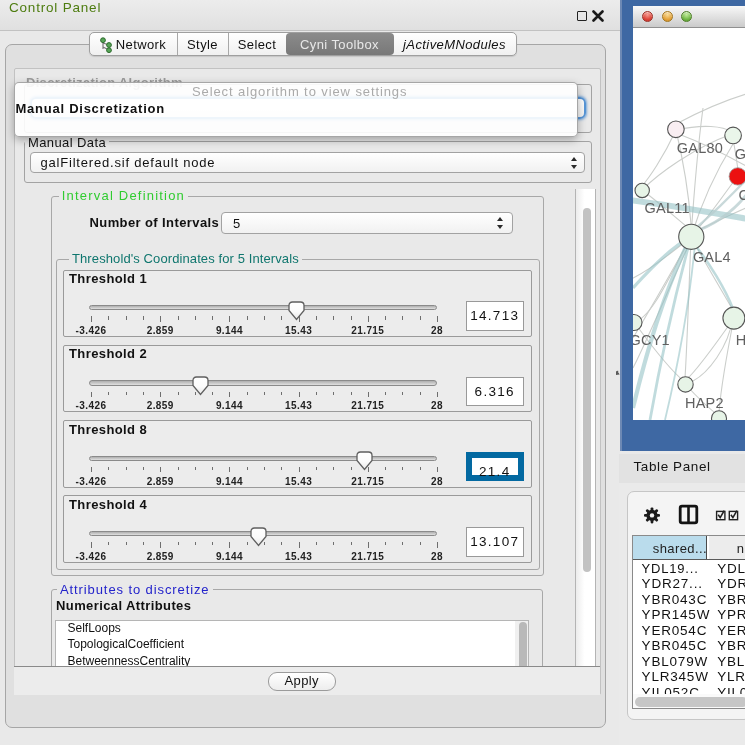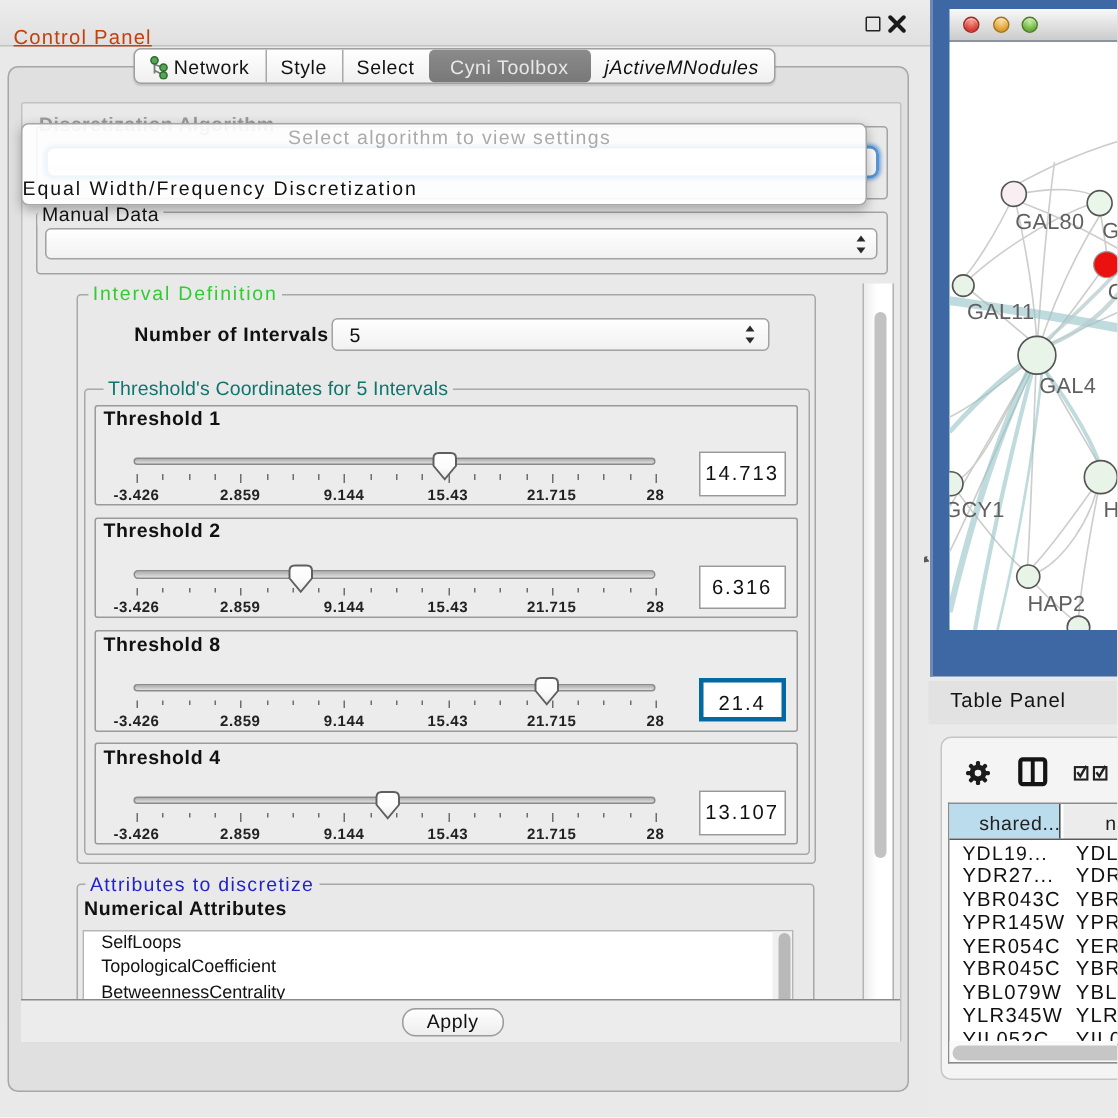--- a/index.html
+++ b/index.html
@@ -7,21 +7,21 @@
   #root { position:relative; width:745px; height:745px; overflow:hidden;
           background:#e9e9e9; font-family:"Liberation Sans", sans-serif;
           font-size:13px; color:#111; letter-spacing:0.4px; }
   .abs { position:absolute; }
 </style>
 </head>
 <body>
 <div id="root">
 
   <div class="abs" style="left:0;top:0;width:621px;height:31px;background:linear-gradient(#ececec,#e0e0e0);border-bottom:1px solid #c2c2c2;"></div>
-  <div class="abs" style="left:9px;top:17px;color:#c2410c;font-size:13.5px;letter-spacing:0.8px;text-decoration:underline;">Control Panel</div>
+  <div class="abs" style="left:9px;top:0;color:#4d7c0f;font-size:13.5px;letter-spacing:0.8px;">Control Panel</div>
 
   <div class="abs" style="left:577px;top:11px;width:10px;height:10px;border:1.6px solid #222;border-radius:1px;"></div>
 
   <svg class="abs" style="left:592px;top:10px" width="12" height="12" viewBox="0 0 12 12">
     <path d="M1.5 1.5 L10.5 10.5 M10.5 1.5 L1.5 10.5" stroke="#1a1a1a" stroke-width="2.6" stroke-linecap="round"></path>
   </svg>
 
   <div class="abs" style="left:5px;top:44px;width:601px;height:684px;background:#e0e0e0;border:1px solid #a6a6a6;border-radius:7px;"></div>
 
   <div class="abs" style="left:13.5px;top:68px;width:587px;height:627px;background:#e9e9e9;border:1px solid #c2c2c2;border-radius:2px;"></div>
@@ -43,20 +43,21 @@
   </div>
 
   <div class="abs" style="left:24px;top:84px;width:568px;height:49px;border:1px solid #a3a3a3;border-radius:3px;"></div>
   <div class="abs" style="left:23px;top:75px;background:transparent;padding:0 3px;color:#9a9a9a;font-weight:bold;letter-spacing:0.3px;">Discretization Algorithm</div>
 
   <div class="abs" style="left:30px;top:97px;width:556px;height:22px;background:linear-gradient(#ffffff,#f2f2f2);border:2.5px solid #5795d6;border-radius:6px;box-shadow:0 0 2.5px 1px rgba(90,150,214,0.8);"></div>
 
   <div class="abs" style="left:24px;top:141px;width:568px;height:42px;border:1px solid #a3a3a3;border-radius:3px;"></div>
   <div class="abs" style="left:25px;top:134.5px;background:#e9e9e9;padding:0 3px;color:#141414;">Manual Data</div>
   <div class="abs" style="left:30px;top:151.5px;width:554.5px;height:21px;background:linear-gradient(#ffffff,#f1f1f1);border:1px solid #a2a2a2;border-radius:4px;"></div>
+  <div class="abs" style="left:40.5px;top:155px;letter-spacing:0.8px;">galFiltered.sif default node</div>
 
   <div class="abs" style="left:570.5px;top:156.5px;width:0;height:0;border-left:3.5px solid transparent;border-right:3.5px solid transparent;border-bottom:4.5px solid #2a2a2a;"></div>
   <div class="abs" style="left:570.5px;top:164.5px;width:0;height:0;border-left:3.5px solid transparent;border-right:3.5px solid transparent;border-top:4.5px solid #2a2a2a;"></div>
 
   <div class="abs" style="left:51px;top:195.5px;width:492.5px;height:380px;border:1px solid #a8a8a8;border-radius:3px;"></div>
   <div class="abs" style="left:58.8px;top:188px;background:#e9e9e9;padding:0 3px;color:#30cc30;letter-spacing:1.2px;">Interval Definition</div>
 
   <div class="abs" style="left:89.5px;top:215px;font-weight:bold;">Number of Intervals</div>
   <div class="abs" style="left:220.5px;top:212px;width:292px;height:22px;background:linear-gradient(#ffffff,#f1f1f1);border:1px solid #a2a2a2;border-radius:4px;"></div>
   <div class="abs" style="left:233px;top:216px;">5</div>
@@ -181,21 +182,21 @@
   <svg class="abs" style="left:356.0px;top:451.3px;" width="17" height="20" viewBox="0 0 17 20">
 <defs>
         <linearGradient id="th3" x1="0" y1="0" x2="0" y2="1">
           <stop offset="0" stop-color="#ffffff"></stop>
           <stop offset="0.55" stop-color="#fbfbfb"></stop>
           <stop offset="1" stop-color="#e8e8e8"></stop>
         </linearGradient>
       </defs>
 <path d="M1 4.5 Q1 1 4.5 1 L12.5 1 Q16 1 16 4.5 L16 9.5 L8.5 18.5 L1 9.5 Z" fill="url(#th3)" stroke="#5f5f5f" stroke-width="1.3"></path>
     </svg>
-  <div class="abs" style="left:466px;top:451.8px;width:57.5px;height:29.6px;background:#ffffff;border:3px solid #0369a1;text-align:center;line-height:28px;font-size:13.5px;letter-spacing:1.3px;">21.4</div>
+  <div class="abs" style="left:466px;top:451.8px;width:57.5px;height:29.6px;background:#ffffff;border:6px solid #0369a1;text-align:center;line-height:28px;font-size:13.5px;letter-spacing:1.3px;">21.4</div>
   <div class="abs" style="left:62.7px;top:495.4px;width:469.8px;height:67.5px;background:#ececec;border:1px solid #9a9a9a;border-radius:2px;"></div>
   <div class="abs" style="left:69.0px;top:496.9px;font-weight:bold;">Threshold 4</div>
   <div class="abs" style="left:89.2px;top:530.9px;width:348px;height:5.3px;background:linear-gradient(#aeaeae,#e0e0e0);border:1px solid #8a8a8a;border-radius:3px;"></div>
   <div class="abs" style="left:91.0px;top:542.3px;width:1px;height:5.3px;background:#6e6e6e;"></div>
     <div class="abs" style="left:108.3px;top:542.3px;width:1px;height:3.2px;background:#6e6e6e;"></div>
     <div class="abs" style="left:125.6px;top:542.3px;width:1px;height:3.2px;background:#6e6e6e;"></div>
     <div class="abs" style="left:142.9px;top:542.3px;width:1px;height:3.2px;background:#6e6e6e;"></div>
     <div class="abs" style="left:160.2px;top:542.3px;width:1px;height:5.3px;background:#6e6e6e;"></div>
     <div class="abs" style="left:177.5px;top:542.3px;width:1px;height:3.2px;background:#6e6e6e;"></div>
     <div class="abs" style="left:194.8px;top:542.3px;width:1px;height:3.2px;background:#6e6e6e;"></div>
@@ -244,21 +245,21 @@
 
   <div class="abs" style="left:575.3px;top:188.5px;width:20.8px;height:477px;background:linear-gradient(90deg,#ececec,#ffffff 45%);border-left:1px solid #b4b4b4;border-right:1px solid #b4b4b4;"></div>
   <div class="abs" style="left:583px;top:207.7px;width:8px;height:364px;background:#c2c2c2;border-radius:4px;"></div>
 
   <div class="abs" style="left:14px;top:666px;width:586px;height:29px;background:#ececec;border-top:1px solid #8a8a8a;"></div>
   <div class="abs" style="left:268px;top:672px;width:67.5px;height:19px;background:linear-gradient(#ffffff,#ededed);border:1px solid #9b9b9b;border-radius:9px;text-align:center;line-height:16px;">Apply</div>
 
 
   <div class="abs" style="left:14px;top:82px;width:564px;height:54.5px;background:rgba(255,255,255,0.9);border:1px solid rgba(150,150,150,0.85);border-radius:5px;box-shadow:0 3px 8px rgba(0,0,0,0.3);"></div>
   <div class="abs" style="left:192px;top:83.5px;color:#aaaaaa;letter-spacing:0.9px;">Select algorithm to view settings</div>
-  <div class="abs" style="left:15px;top:118.3px;letter-spacing:1.3px;">Equal Width/Frequency Discretization</div>
+  <div class="abs" style="left:15.5px;top:100.8px;font-weight:bold;letter-spacing:0.75px;">Manual Discretization</div>
 
   <div class="abs" style="left:620.3px;top:0;width:124.7px;height:451px;background:#3e68a3;"></div>
   <div class="abs" style="left:620.3px;top:0;width:1.5px;height:451px;background:#6d89b4;"></div>
   <div class="abs" style="left:632.5px;top:6px;width:112.5px;height:22px;background:linear-gradient(#f8f8f8,#cbcbcb);border-bottom:1px solid #909090;"></div>
 
   <div class="abs" style="left:641.8px;top:11.3px;width:11px;height:11px;border-radius:50%;background:radial-gradient(circle at 50% 28%, #f59c92, #dd4338 62%, #c03228);border:1px solid #9a2e25;box-shadow:inset 0 1px 1px rgba(255,255,255,0.6);"></div>
   <div class="abs" style="left:661.5px;top:11.3px;width:11px;height:11px;border-radius:50%;background:radial-gradient(circle at 50% 28%, #f8dc9a, #e5a33a 62%, #c68526);border:1px solid #a3761c;box-shadow:inset 0 1px 1px rgba(255,255,255,0.6);"></div>
   <div class="abs" style="left:681.3px;top:11.3px;width:11px;height:11px;border-radius:50%;background:radial-gradient(circle at 50% 28%, #c4ec9e, #71b845 62%, #538f2c);border:1px solid #4e7e27;box-shadow:inset 0 1px 1px rgba(255,255,255,0.6);"></div>
 
   <svg class="abs" style="left:632.5px;top:28px;background:#ffffff;" width="113" height="392" viewBox="0 0 113 392">

